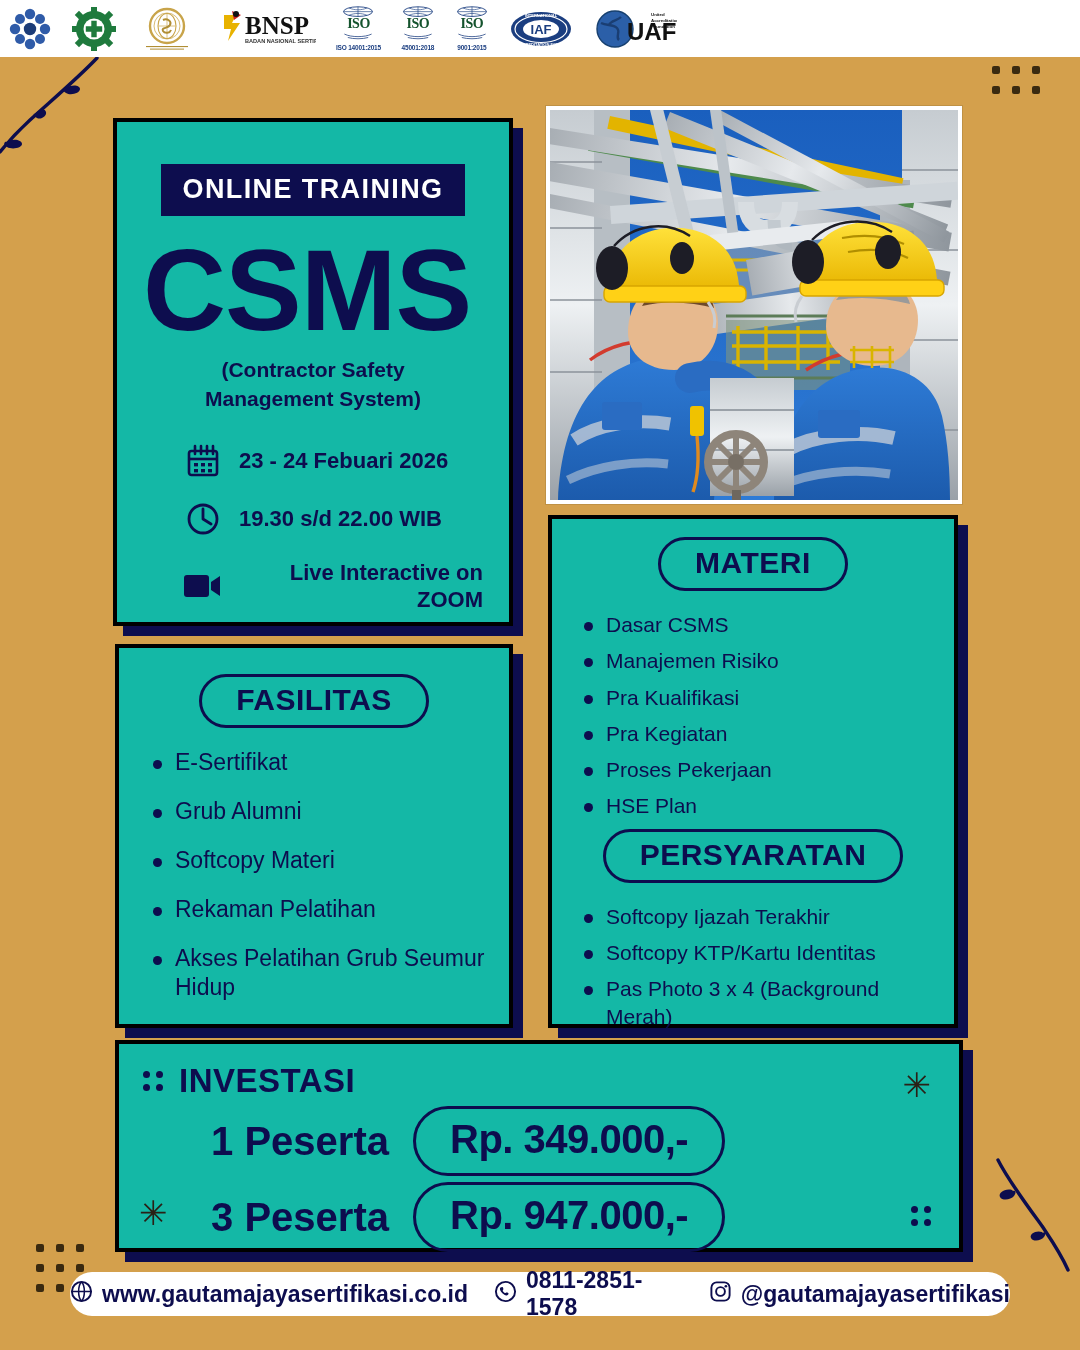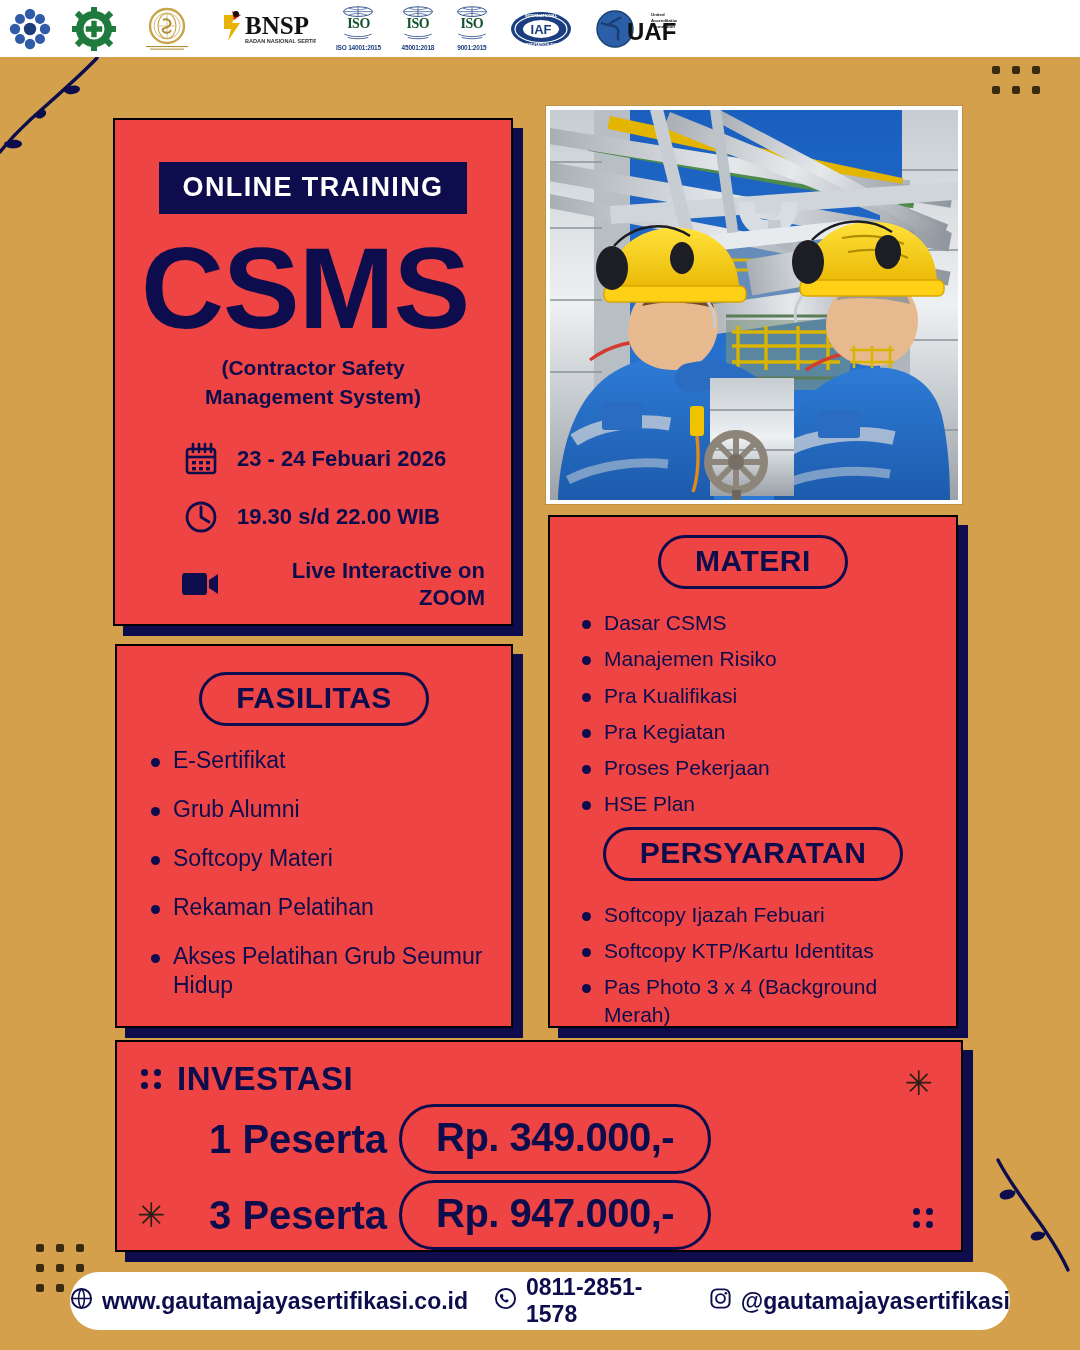--- a/index.html
+++ b/index.html
@@ -32,22 +32,22 @@
   .dots i{ width:8px; height:8px; background:#3A2A10; border-radius:2px; display:block; }
   .dots.tr{ top:66px; right:40px; grid-template-columns:repeat(3,8px); }
   .dots.bl{ bottom:58px; left:36px; grid-template-columns:repeat(3,8px); }
 
   .vine{ position:absolute; z-index:5; }
   .vine.tl{ top:52px; left:-6px; }
   .vine.br{ bottom:72px; right:4px; }
 
   
   .card{
-    position:absolute; background:#ef4444;
-    border:2px solid #000000;
+    position:absolute; background:#14b8a6;
+    border:4px solid #000000;
     box-shadow:10px 10px 0 0 #0D0D4E;
     z-index:10;
   }
 
   
   .hero{ left:113px; top:118px; width:400px; height:508px; padding:30px 26px 0; }
   .badge{
     background:#0D0D4E; color:#ffffff; text-align:center;
     font-size:27px; font-weight:bold; letter-spacing:1.4px;
     padding:10px 0 11px; margin:12px 18px 0;
@@ -102,35 +102,35 @@
   .fasilitas{ left:115px; top:644px; width:398px; height:384px; padding:26px 20px 0; }
   .fasilitas ul.blist li{ font-size:23px; margin-bottom:19px; padding-left:36px; }
   .fasilitas ul.blist li:before{ left:14px; }
 
   
   .investasi{ left:115px; top:1040px; width:848px; height:212px; padding:18px 24px 0; }
   .inv-head{ display:flex; align-items:center; gap:16px; }
   .inv-title{ color:#0D0D4E; font-weight:bold; font-size:33px; letter-spacing:.5px; }
   .minidots{ display:grid; grid-template-columns:repeat(2,7px); gap:6px; }
   .minidots i{ width:7px; height:7px; background:#0D0D4E; border-radius:50%; display:block; }
-  .price-row{ display:flex; align-items:center; gap:12px; margin:6px 0 0 46px; }
+  .price-row{ display:flex; align-items:center; gap:24px; margin:6px 0 0 46px; }
   .price-label{ color:#0D0D4E; font-weight:bold; font-size:40px; width:200px; text-align:right; }
   .price-pill{
     border:3px solid #0D0D4E; border-radius:44px; padding:8px 34px 11px;
     color:#0D0D4E; font-weight:bold; font-size:40px; letter-spacing:-.5px;
   }
   .star{ position:absolute; color:#2A2016; font-size:34px; line-height:1; }
   .star.tr{ right:28px; top:24px; }
   .star.bl{ left:20px; bottom:18px; }
   .invdots{ position:absolute; right:28px; bottom:22px; display:grid; grid-template-columns:repeat(2,7px); gap:6px;}
   .invdots i{ width:7px; height:7px; background:#0D0D4E; border-radius:50%; display:block; }
 
   
   .footer{
-    position:absolute; left:70px; top:1272px; width:940px; height:58px;
+    position:absolute; left:70px; top:1272px; width:940px; height:44px;
     background:#ffffff; border-radius:29px; z-index:12;
     display:flex; align-items:center; justify-content:center; gap:26px;
   }
   .f-item{ display:flex; align-items:center; gap:9px; color:#0D0D4E; font-weight:bold; font-size:23px; }
 </style>
 </head>
 <body>
 
 <div class="logo-strip">
 
@@ -489,21 +489,21 @@
     <li>Pra Kualifikasi</li>
     <li>Pra Kegiatan</li>
     <li>Proses Pekerjaan</li>
     <li>HSE Plan</li>
   </ul>
 
   <div class="pill-wrap mt-gap">
     <span class="pill">PERSYARATAN</span>
   </div>
   <ul class="blist">
-    <li>Softcopy Ijazah Febuari</li>
+    <li>Softcopy Ijazah Terakhir</li>
     <li>Softcopy KTP/Kartu Identitas</li>
     <li>Pas Photo 3 x 4 (Background Merah)</li>
   </ul>
 </div>
 
 <div class="card fasilitas">
   <div class="pill-wrap">
     <span class="pill">FASILITAS</span>
   </div>
   <ul class="blist">

